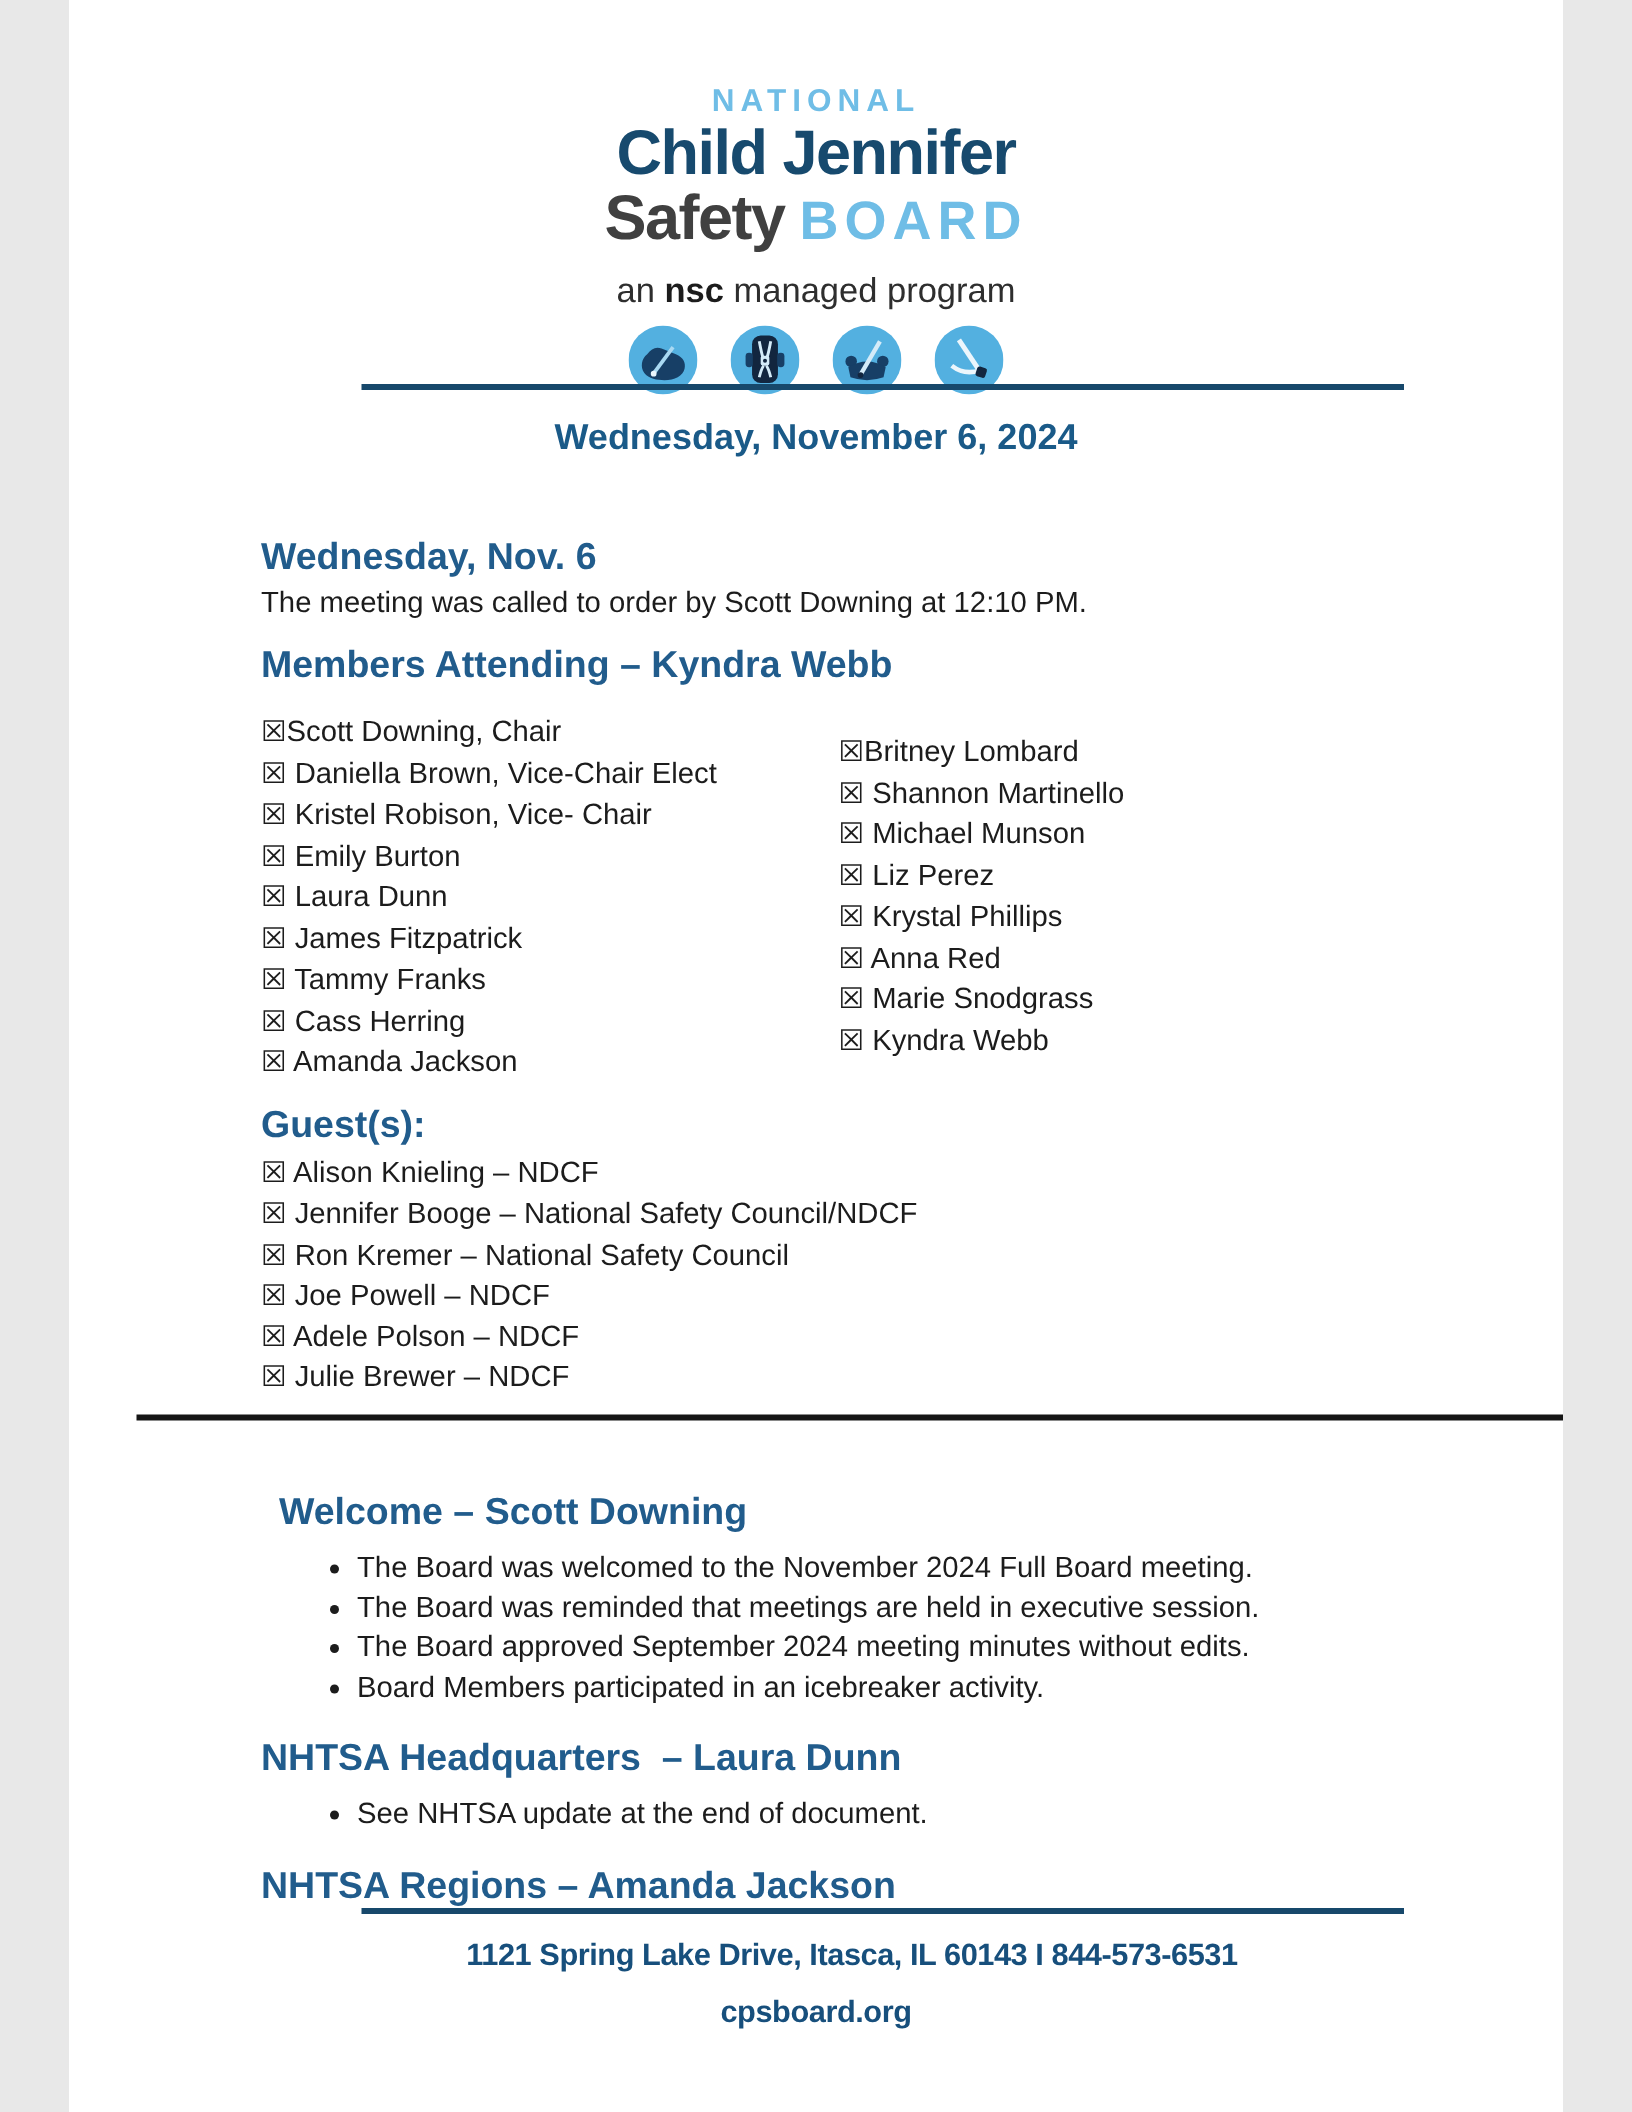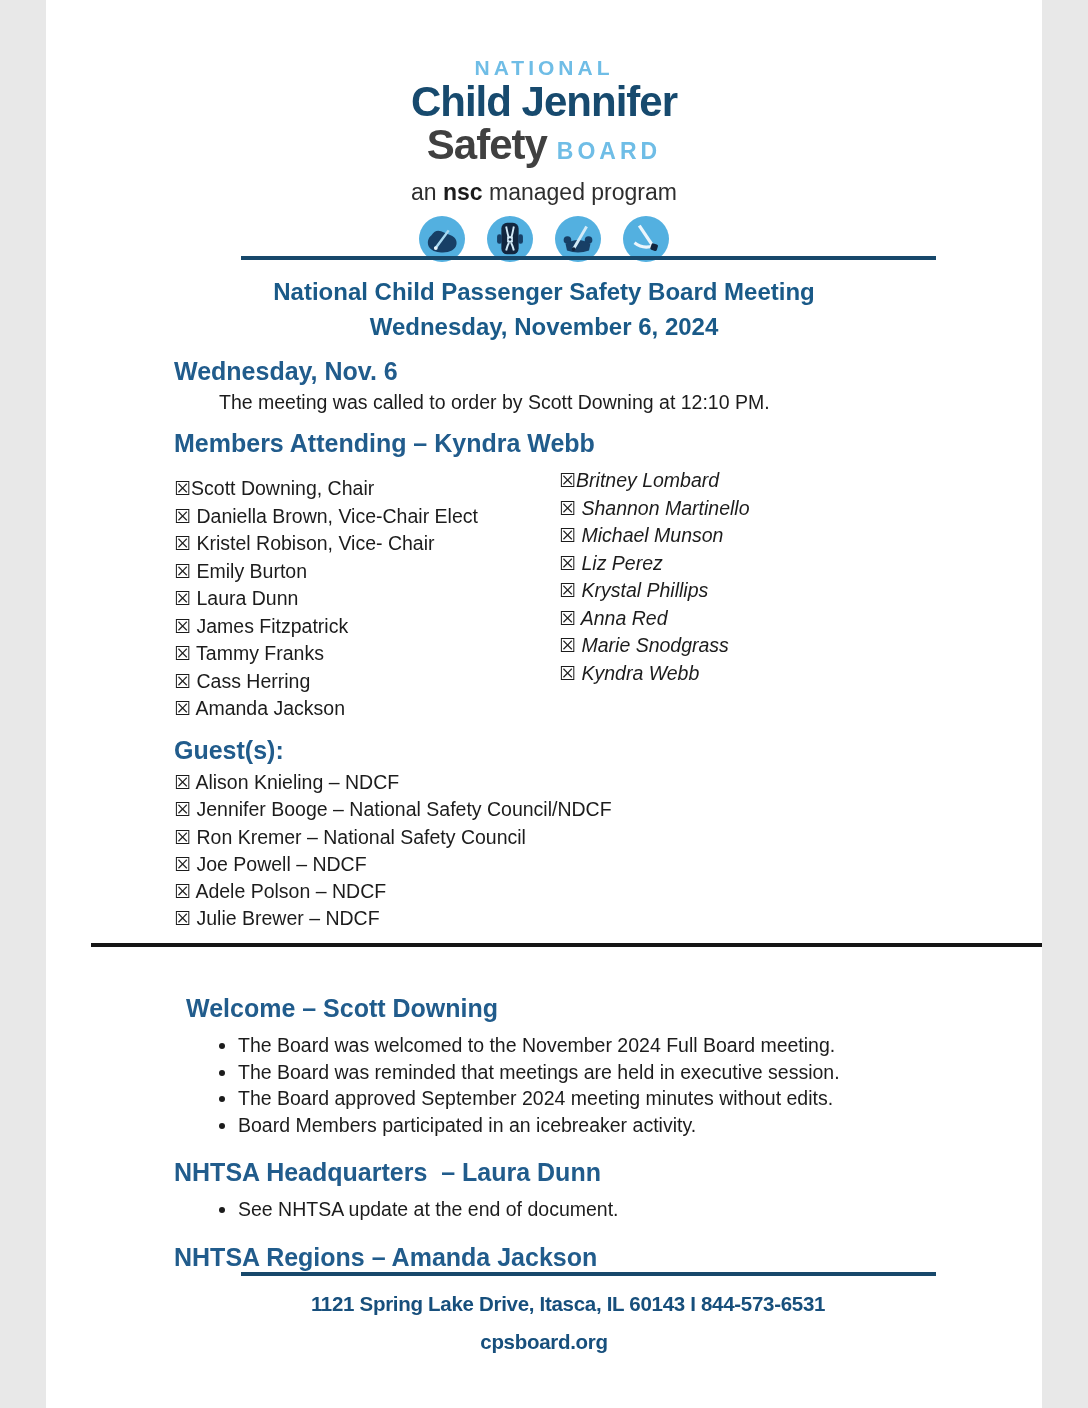--- a/index.html
+++ b/index.html
@@ -9,21 +9,21 @@
     font-family:"Liberation Sans", sans-serif; color:#1c1c1c;
   }
   .abs { position:absolute; }
 
   
   .logo { top:56px; left:0; width:100%; text-align:center; }
   .logo-national { font-size:21px; font-weight:bold; letter-spacing:4px; color:#6fbde6; }
   .logo-main     { font-size:42px; font-weight:bold; color:#174a6e; line-height:44px; letter-spacing:-1px; }
   .logo-safety-line { line-height:42px; }
   .logo-safety   { font-size:42px; font-weight:bold; color:#404040; letter-spacing:-1px; }
-  .logo-board    { font-size:23px; font-weight:bold; color:#6fbde6; letter-spacing:4px; margin-left:10px; }
+  .logo-board    { font-size:36px; font-weight:bold; color:#6fbde6; letter-spacing:4px; margin-left:10px; }
   .logo-tagline  { font-size:23px; color:#2e2e2e; margin-top:4px; }
   .logo-tagline b { color:#1c1c1c; }
   .logo-icons { margin-top:10px; display:flex; justify-content:center; gap:22px; }
   .logo-icons svg { display:block; }
 
   
   .rule-navy  { height:4px; background:#17486b; }
   .rule-black { height:4px; background:#151515; }
 
   
@@ -98,42 +98,41 @@
           <path d="M12 28 q9 7 20 3" stroke="#ecf6fc" stroke-width="3.2" fill="none"></path>
           <rect x="29" y="29" width="7" height="7" rx="1.6" fill="#12263f" transform="rotate(18 32.5 32.5)"></rect>
         </svg>
       </span>
     </div>
   </div>
 
   <div class="abs rule-navy" style="top:256px; left:195px; width:695px;"></div>
 
   <div class="abs doc-title">
-    <div>National Child Passenger Safety Board Meeting</div>
     <div>Wednesday, November 6, 2024</div>
   </div>
 
   <div class="abs h2" style="top:357px; left:128px;">Wednesday, Nov. 6</div>
-  <div class="abs body-text" style="top:391px; left:128px;margin-left:45px;">The meeting was called to order by Scott Downing at 12:10 PM.</div>
+  <div class="abs body-text" style="top:391px; left:128px;">The meeting was called to order by Scott Downing at 12:10 PM.</div>
 
   <div class="abs h2" style="top:429px; left:128px;">Members Attending – Kyndra Webb</div>
 
   <div class="abs check-col" style="top:475px; left:128px;">
     <div class="check-item"><span class="cb">☒</span><span>Scott Downing, Chair</span></div>
     <div class="check-item"><span class="cb">☒</span><span> Daniella Brown, Vice-Chair Elect</span></div>
     <div class="check-item"><span class="cb">☒</span><span> Kristel Robison, Vice- Chair</span></div>
     <div class="check-item"><span class="cb">☒</span><span> Emily Burton</span></div>
     <div class="check-item"><span class="cb">☒</span><span> Laura Dunn</span></div>
     <div class="check-item"><span class="cb">☒</span><span> James Fitzpatrick</span></div>
     <div class="check-item"><span class="cb">☒</span><span> Tammy Franks</span></div>
     <div class="check-item"><span class="cb">☒</span><span> Cass Herring</span></div>
     <div class="check-item"><span class="cb">☒</span><span> Amanda Jackson</span></div>
   </div>
 
-  <div class="abs check-col" style="top:467px; left:513px;font-style:italic;">
+  <div class="abs check-col" style="top:488px; left:513px;">
     <div class="check-item"><span class="cb">☒</span><span>Britney Lombard</span></div>
     <div class="check-item"><span class="cb">☒</span><span> Shannon Martinello</span></div>
     <div class="check-item"><span class="cb">☒</span><span> Michael Munson</span></div>
     <div class="check-item"><span class="cb">☒</span><span> Liz Perez</span></div>
     <div class="check-item"><span class="cb">☒</span><span> Krystal Phillips</span></div>
     <div class="check-item"><span class="cb">☒</span><span> Anna Red</span></div>
     <div class="check-item"><span class="cb">☒</span><span> Marie Snodgrass</span></div>
     <div class="check-item"><span class="cb">☒</span><span> Kyndra Webb</span></div>
   </div>
 

